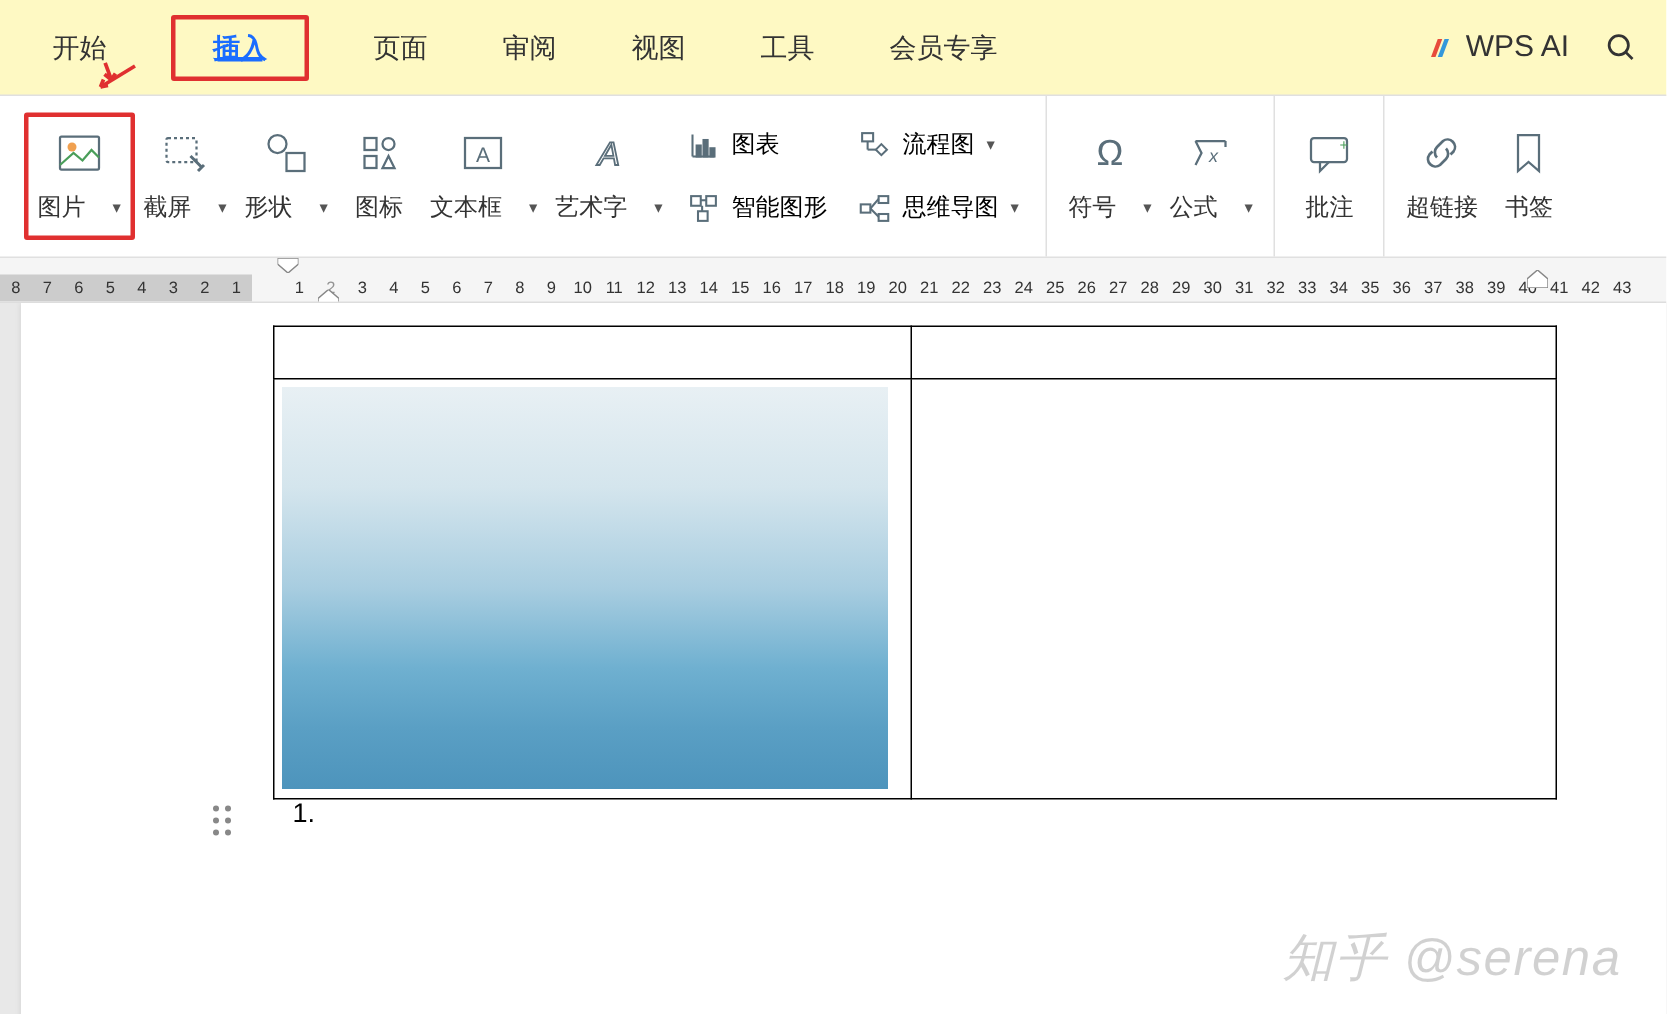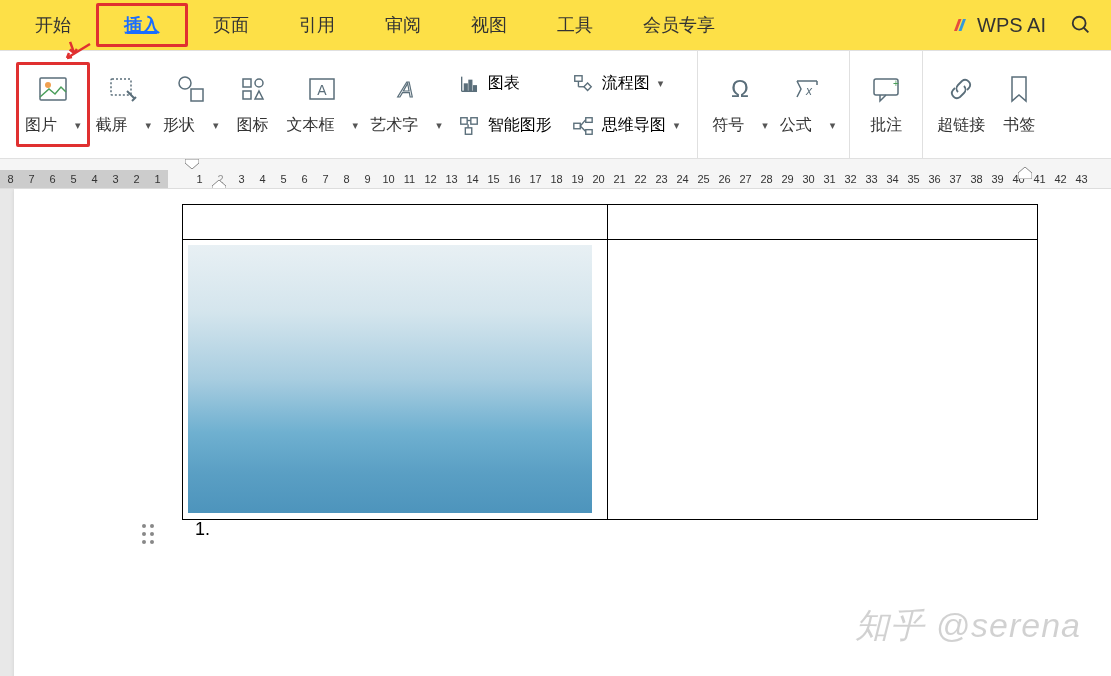--- a/index.html
+++ b/index.html
@@ -1,23 +1,23 @@
 <!DOCTYPE html>
 <html><head>
 <meta charset="utf-8">
 <style>
 * { margin: 0; padding: 0; box-sizing: border-box; }
 body { width: 1111px; height: 676px; font-family: "Microsoft YaHei", sans-serif; background: #fff; overflow: hidden; position: relative; }
 
 
-.tab-bar { display: flex; align-items: center; height: 51px; background: #fde047; border-bottom: 1px solid #e0e0e0; padding-left: 10px; }
+.tab-bar { display: flex; align-items: center; height: 64px; background: #fef9c3; border-bottom: 1px solid #e0e0e0; padding-left: 10px; }
 .tab { padding: 0 25px; height: 48px; display: flex; align-items: center; justify-content: center; font-size: 18px; color: #333; cursor: pointer; position: relative; }
 .tab.active { color: #1a6dff; font-weight: 600; }
 .tab.active::after { content: ''; position: absolute; bottom: 10px; left: 50%; transform: translateX(-50%); width: 30px; height: 3px; background: #1a6dff; }
-.tab.highlight-box { border: 3px solid #e03030; border-radius: 2px; margin: 0; height: 44px; }
+.tab.highlight-box { border: 3px solid #e03030; border-radius: 2px; margin: 18px; height: 44px; }
 .wps-ai { margin-left: auto; display: flex; align-items: center; gap: 8px; font-size: 20px; color: #333; padding: 0 15px; }
 .wps-ai-icon { width: 18px; height: 18px; }
 .search-btn { width: 40px; height: 40px; display: flex; align-items: center; justify-content: center; cursor: pointer; margin-right: 10px; }
 
 
 .arrow-annotation { position: absolute; left: 64px; top: 40px; width: 30px; height: 20px; z-index: 100; }
 
 
 .ribbon { display: flex; align-items: stretch; height: 108px; background: #fff; border-bottom: 1px solid #e0e0e0; padding-left: 8px; }
 .ribbon-group { display: flex; align-items: center; border-right: 1px solid #e0e0e0; padding: 0 8px; }
@@ -61,23 +61,20 @@
 
 <div class="tab-bar">
   <div class="tab">
       <span>开始</span>
     </div>
   <div class="tab active highlight-box">
       <span>插入</span>
     </div>
   <div class="tab">
       <span>页面</span>
-    </div>
-  <div class="tab">
-      <span>引用</span>
     </div>
   <div class="tab">
       <span>审阅</span>
     </div>
   <div class="tab">
       <span>视图</span>
     </div>
   <div class="tab">
       <span>工具</span>
     </div>

